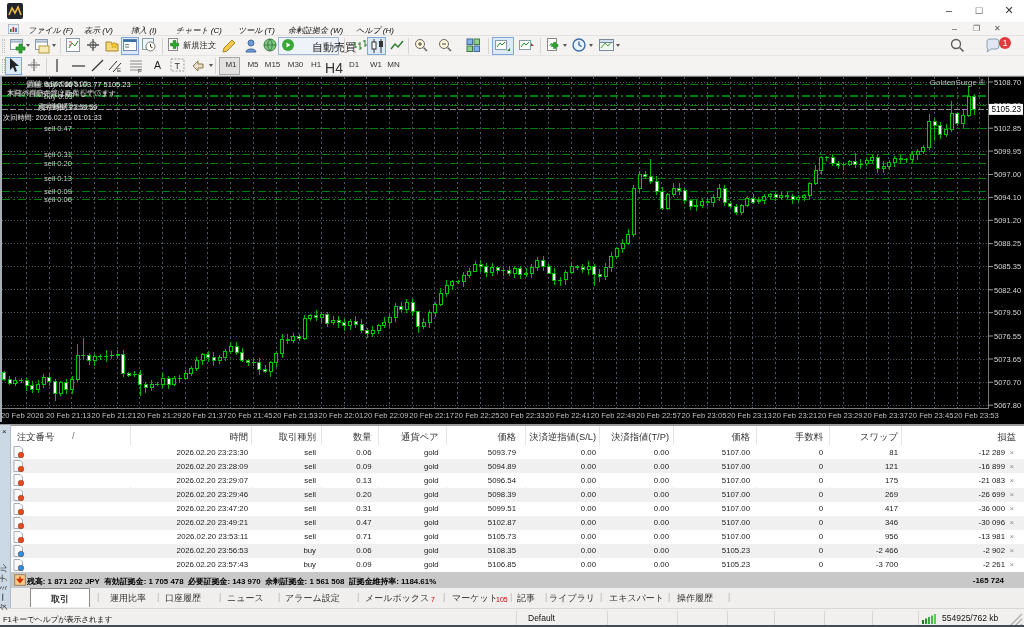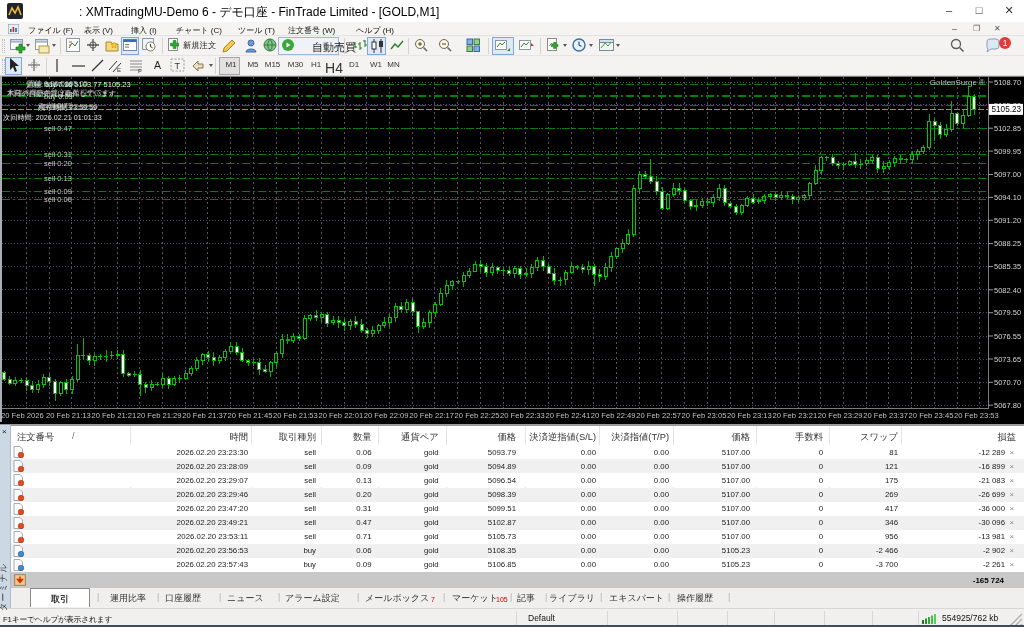--- a/index.html
+++ b/index.html
@@ -4,21 +4,21 @@
 * { margin:0; padding:0; box-sizing:border-box; }
 html,body { width:1024px; height:627px; overflow:hidden; background:#fff;
   font-family:"Liberation Sans", sans-serif; }
 .abs { position:absolute; }
 #titlebar { position:absolute; left:0; top:0; width:1024px; height:22px; background:#ffffff; }
 #titlebar .title { position:absolute; left:79px; top:4px; font-size:12px; color:#000; }
 .winbtn { position:absolute; top:0; width:30px; height:22px; text-align:center; line-height:20px;
   font-size:11px; color:#333; }
 #menubar { position:absolute; left:0; top:22px; width:1024px; height:14px; background:#f5f4f2;
   font-size:8px; color:#111; border-bottom:1px solid #e3e2e0; }
-#menubar span.mi { position:absolute; top:3px; }
+#menubar span.mi { position:absolute; top:3px;font-style:italic; }
 .tb { position:absolute; left:0; width:1024px; background:#f4f3f1; }
 #toolbar1 { top:36px; height:20px; border-bottom:1px solid #e6e5e3; }
 #toolbar2 { top:56px; height:20px; border-bottom:1px solid #d9d8d6; }
 .tsep { position:absolute; top:2px; width:1px; height:16px; background:#d4d3d1; }
 .dd { position:absolute; top:8px; width:0; height:0; border-left:2.5px solid transparent;
   border-right:2.5px solid transparent; border-top:3.5px solid #555; }
 .tflabel { position:absolute; top:4px; font-size:8.5px; color:#222; }
 #chart { position:absolute; left:0; top:76px; width:1024px; height:348px; background:#000; }
 #closeall { position:absolute; left:835px; top:249px; width:105px; height:70px; background:#fd0000;
   color:#fff; font-size:17.5px; text-align:center; line-height:70px; letter-spacing:1.5px; }
@@ -42,38 +42,37 @@
 .ssep { position:absolute; top:2px; width:1px; height:15px; background:#d8d7d5; }
 .tabitem { position:absolute; top:4px; }
 .tabsep { position:absolute; top:4px; color:#b5b5b5; }
 </style></head>
 <body>
 <div id="titlebar">
   <svg class="abs" style="left:7px;top:3px" width="16" height="16" viewBox="0 0 16 16">
     <rect width="16" height="16" rx="2" fill="#20242c"></rect>
     <path d="M2 12 L5 5 L8 10 L11 4 L14 12" fill="none" stroke="#e8b93c" stroke-width="1.6"></path>
   </svg>
-  <div class="title">: XMTradingMU-Demo 6 - デモ口座 - FinTrade Limited - [GOLD,M1]</div>
   <div class="winbtn" style="left:934px">–</div>
   <div class="winbtn" style="left:964px">□</div>
   <div class="winbtn" style="left:994px">✕</div>
 </div>
 <div id="menubar">
   <svg class="abs" style="left:8px;top:2px" width="11" height="10" viewBox="0 0 11 10">
     <rect width="11" height="10" fill="#e8edf4" stroke="#7a91b0" stroke-width="1"></rect>
     <rect x="2" y="5" width="1.6" height="3" fill="#2e7d32"></rect>
     <rect x="4.6" y="3" width="1.6" height="5" fill="#c62828"></rect>
     <rect x="7.2" y="4" width="1.6" height="4" fill="#1565c0"></rect>
   </svg>
   <span class="mi" style="left:28px">ファイル (F)</span>
   <span class="mi" style="left:84px">表示 (V)</span>
   <span class="mi" style="left:131px">挿入 (I)</span>
   <span class="mi" style="left:176px">チャート (C)</span>
   <span class="mi" style="left:238px">ツール (T)</span>
-  <span class="mi" style="left:288px">注文番号 (W)</span>
+  <span class="mi" style="left:288px">余剰証拠金 (W)</span>
   <span class="mi" style="left:356px">ヘルプ (H)</span>
   <span style="position:absolute;left:952px;top:2px;color:#555;font-size:9px">–</span>
   <span style="position:absolute;left:973px;top:2px;color:#555;font-size:8px">❐</span>
   <span style="position:absolute;left:994px;top:2px;color:#555;font-size:8px">✕</span>
 </div>
 <div id="toolbar1" class="tb">
   <div style="position:absolute;left:2px;top:3px;width:3px;height:14px;border-left:1px dotted #b9b8b6;border-right:1px dotted #b9b8b6"></div>
     <svg class="abs" style="left:10px;top:2px" width="17" height="17" viewBox="0 0 17 17">
       <rect x="0.5" y="1.5" width="12" height="10" fill="#fdfdfd" stroke="#8899aa"></rect>
       <rect x="0.5" y="1.5" width="12" height="2.5" fill="#c8d8ea" stroke="#8899aa"></rect>
@@ -954,20 +953,21 @@
     <div class="tc" style="right:201px">0</div>
     <div class="tc" style="right:126px">-3 700</div>
     <div class="tc" style="right:19px">-2 261</div>
     <div class="tc" style="right:10px;color:#8a8a8a">×</div>
   </div>
 <div id="balrow">
   <svg class="abs" style="left:3px;top:2.5px" width="12" height="12" viewBox="0 0 12 12">
     <rect x="0.7" y="0.7" width="10.6" height="10.6" fill="#f6c984" stroke="#8a7a62" stroke-width="0.9"></rect>
     <path d="M6 2.5 V7 M3.6 5.5 L6 8.5 L8.4 5.5 Z" stroke="#d42b00" fill="#d42b00" stroke-width="1.4"></path>
   </svg>
+  <span style="position:absolute;left:16px;top:4px">残高: 1 871 202 JPY&nbsp;&nbsp;有効証拠金: 1 705 478&nbsp;&nbsp;必要証拠金: 143 970&nbsp;&nbsp;余剰証拠金: 1 561 508&nbsp;&nbsp;証拠金維持率: 1184.61%</span>
   <span style="position:absolute;right:20px;top:4px">-165 724</span>
 </div>
 <div id="tabs">
   <div style="position:absolute;left:30px;top:0;width:60px;height:19px;background:#fff;border:1px solid #8a8a8a;border-bottom:none;text-align:center;padding-top:4px;font-weight:bold">取引</div>
   <div class="tabitem" style="left:110px">運用比率</div>
     <div class="tabitem" style="left:165px">口座履歴</div>
     <div class="tabitem" style="left:227px">ニュース</div>
     <div class="tabitem" style="left:285px">アラーム設定</div>
     <div class="tabitem" style="left:365px">メールボックス</div>
     <div class="tabitem" style="left:452px">マーケット</div>

